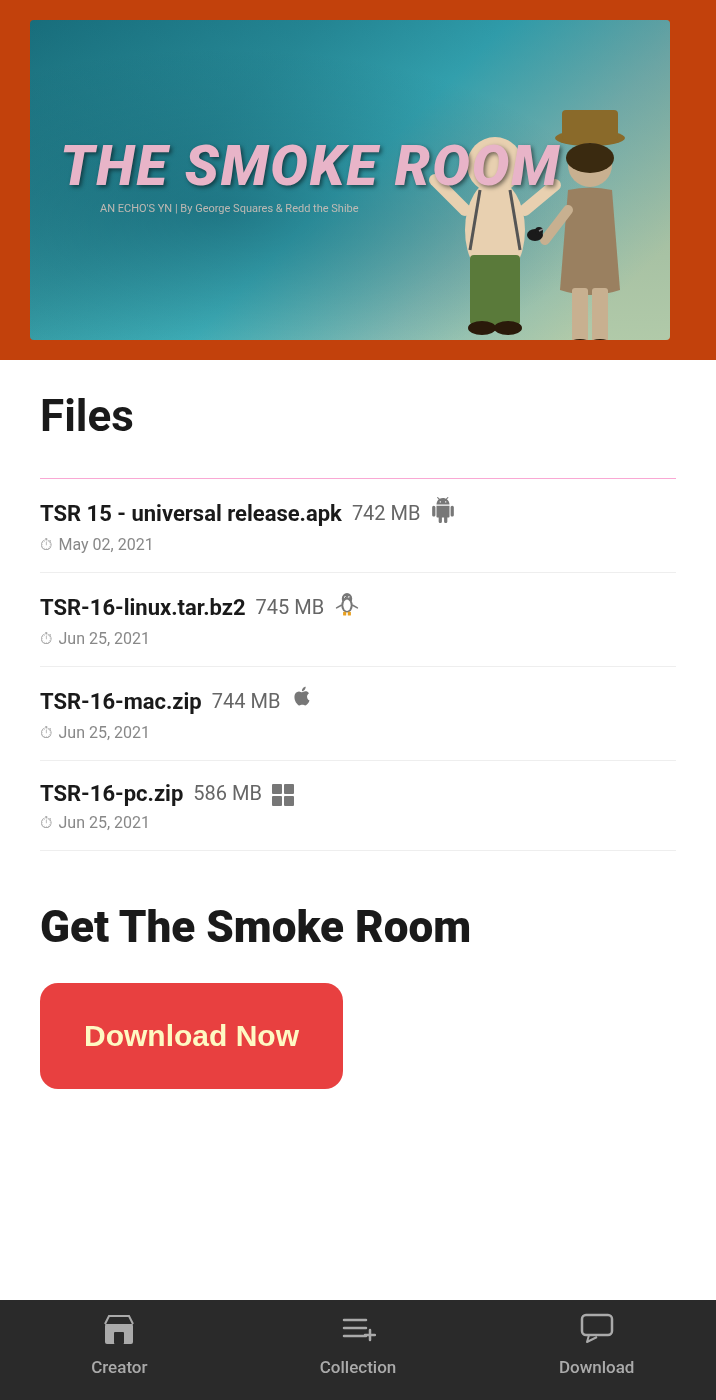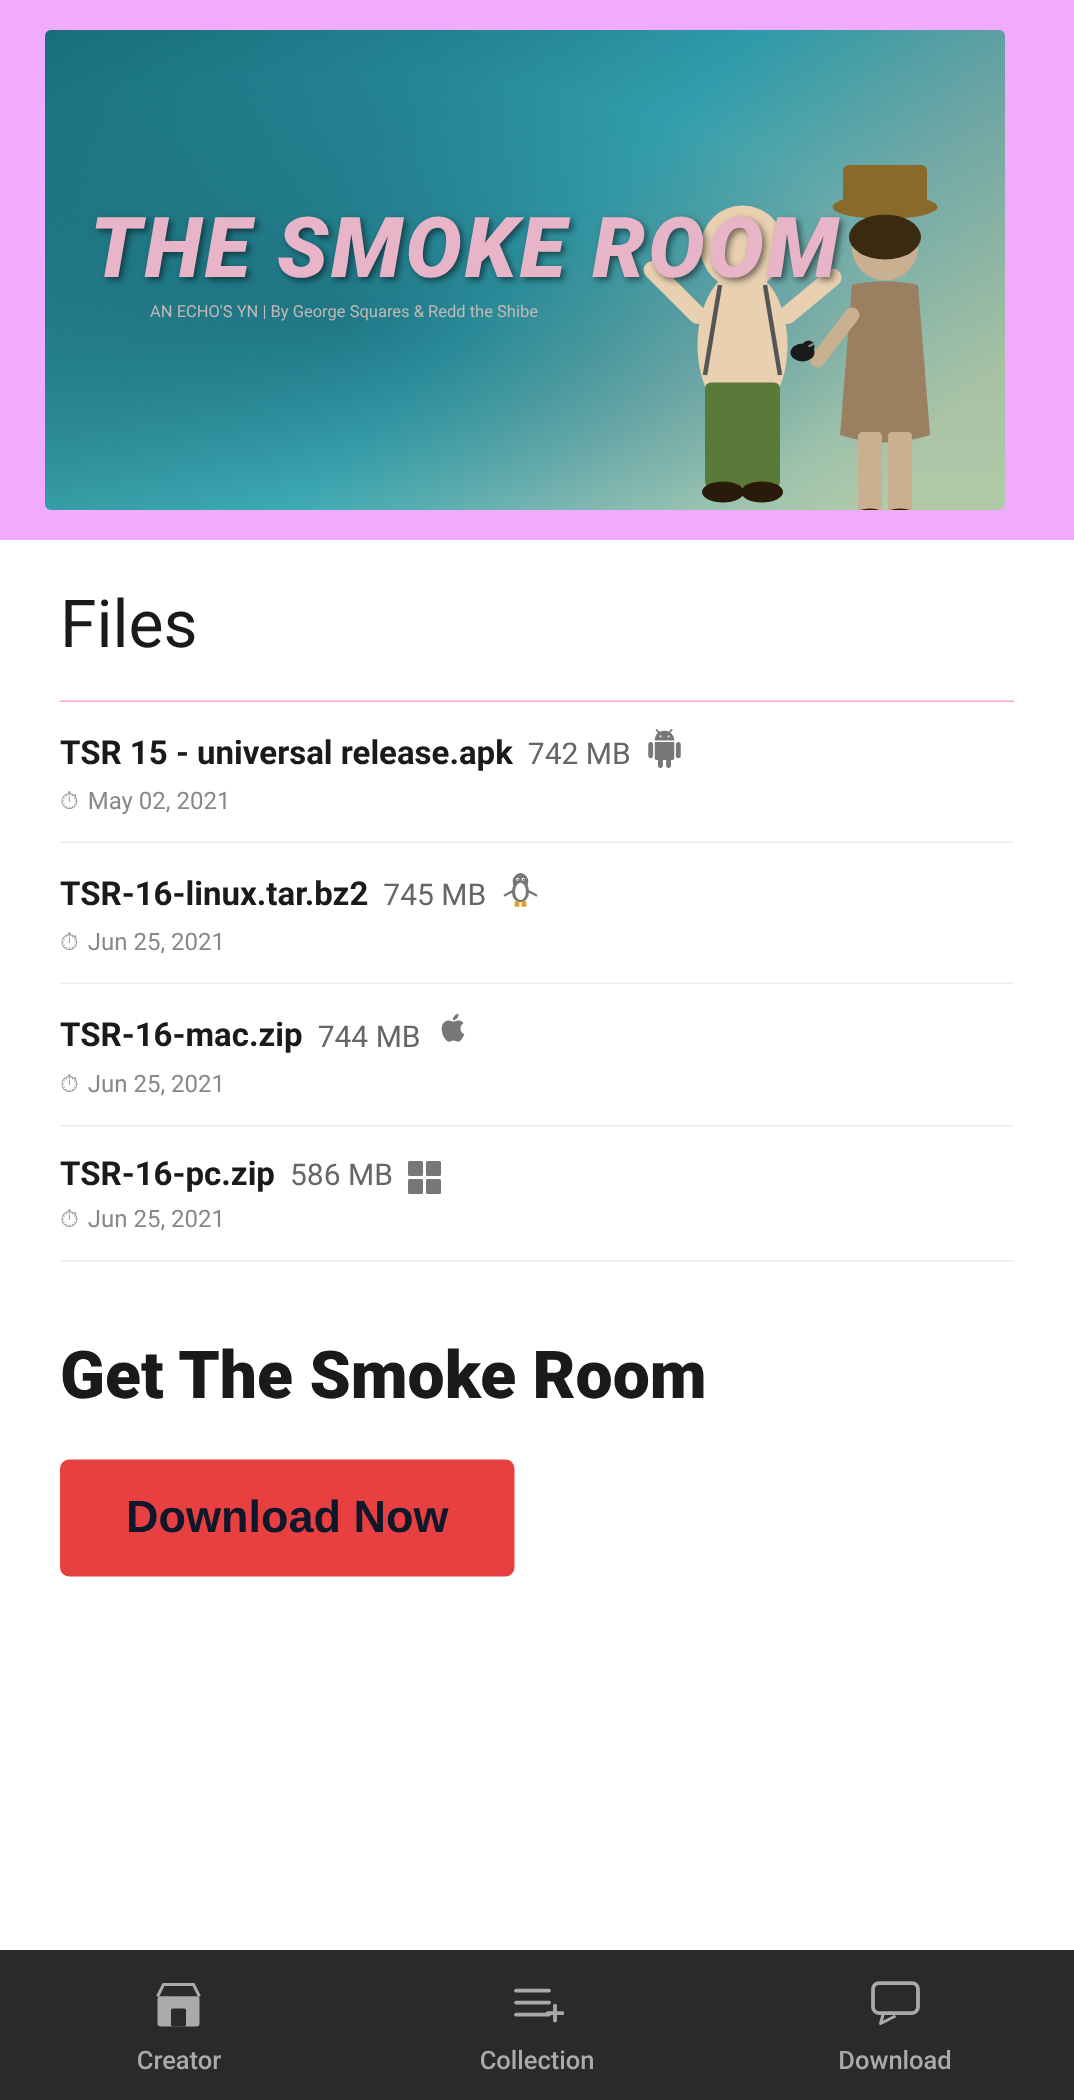--- a/index.html
+++ b/index.html
@@ -9,21 +9,21 @@
       background: #ffffff;
       width: 716px;
       min-height: 1400px;
       position: relative;
       overflow-x: hidden;
     }
 
     
     .hero-container {
       width: 716px;
-      background: #f0abfc;
+      background: #c2410c;
       padding: 20px 30px 20px 30px;
     }
     .hero-image {
       width: 640px;
       height: 320px;
       background: linear-gradient(135deg, #1a7a8a 0%, #2a9aaa 30%, #3abaca 50%, #8cc4c0 70%, #c4d4b0 90%);
       border-radius: 4px;
       position: relative;
       overflow: hidden;
       display: flex;
@@ -64,23 +64,23 @@
     }
 
     
     .main-content {
       padding: 30px 40px 40px 40px;
       background: #fff;
     }
 
     .section-title {
       font-size: 44px;
-      font-weight: 400;
+      font-weight: 700;
       color: #1a1a1a;
-      margin-bottom: 25px;
+      margin-bottom: 36px;
     }
 
     .file-list {
       list-style: none;
       margin-bottom: 50px;
     }
     .file-item {
       padding: 18px 0;
       border-bottom: 1px solid #eee;
     }
@@ -125,39 +125,39 @@
     }
     .get-title {
       font-size: 44px;
       font-weight: 900;
       color: #1a1a1a;
       margin-bottom: 30px;
     }
     .download-btn {
       display: inline-block;
       background: #e84040;
-      color: #0f172a;
+      color: #fef9c3;
       font-size: 30px;
       font-weight: 700;
-      padding: 22px 44px;
-      border-radius: 6px;
+      padding: 36px 44px;
+      border-radius: 18px;
       border: none;
       cursor: pointer;
       text-decoration: none;
     }
 
     
     .bottom-nav {
       position: fixed;
       bottom: 0;
       left: 0;
       width: 716px;
       background: #2a2a2a;
       display: flex;
-      align-items: center;
+      align-items: flex-start;
       height: 100px;
       z-index: 100;
     }
     .nav-item {
       flex: 1;
       display: flex;
       flex-direction: column;
       align-items: center;
       justify-content: center;
       gap: 6px;

